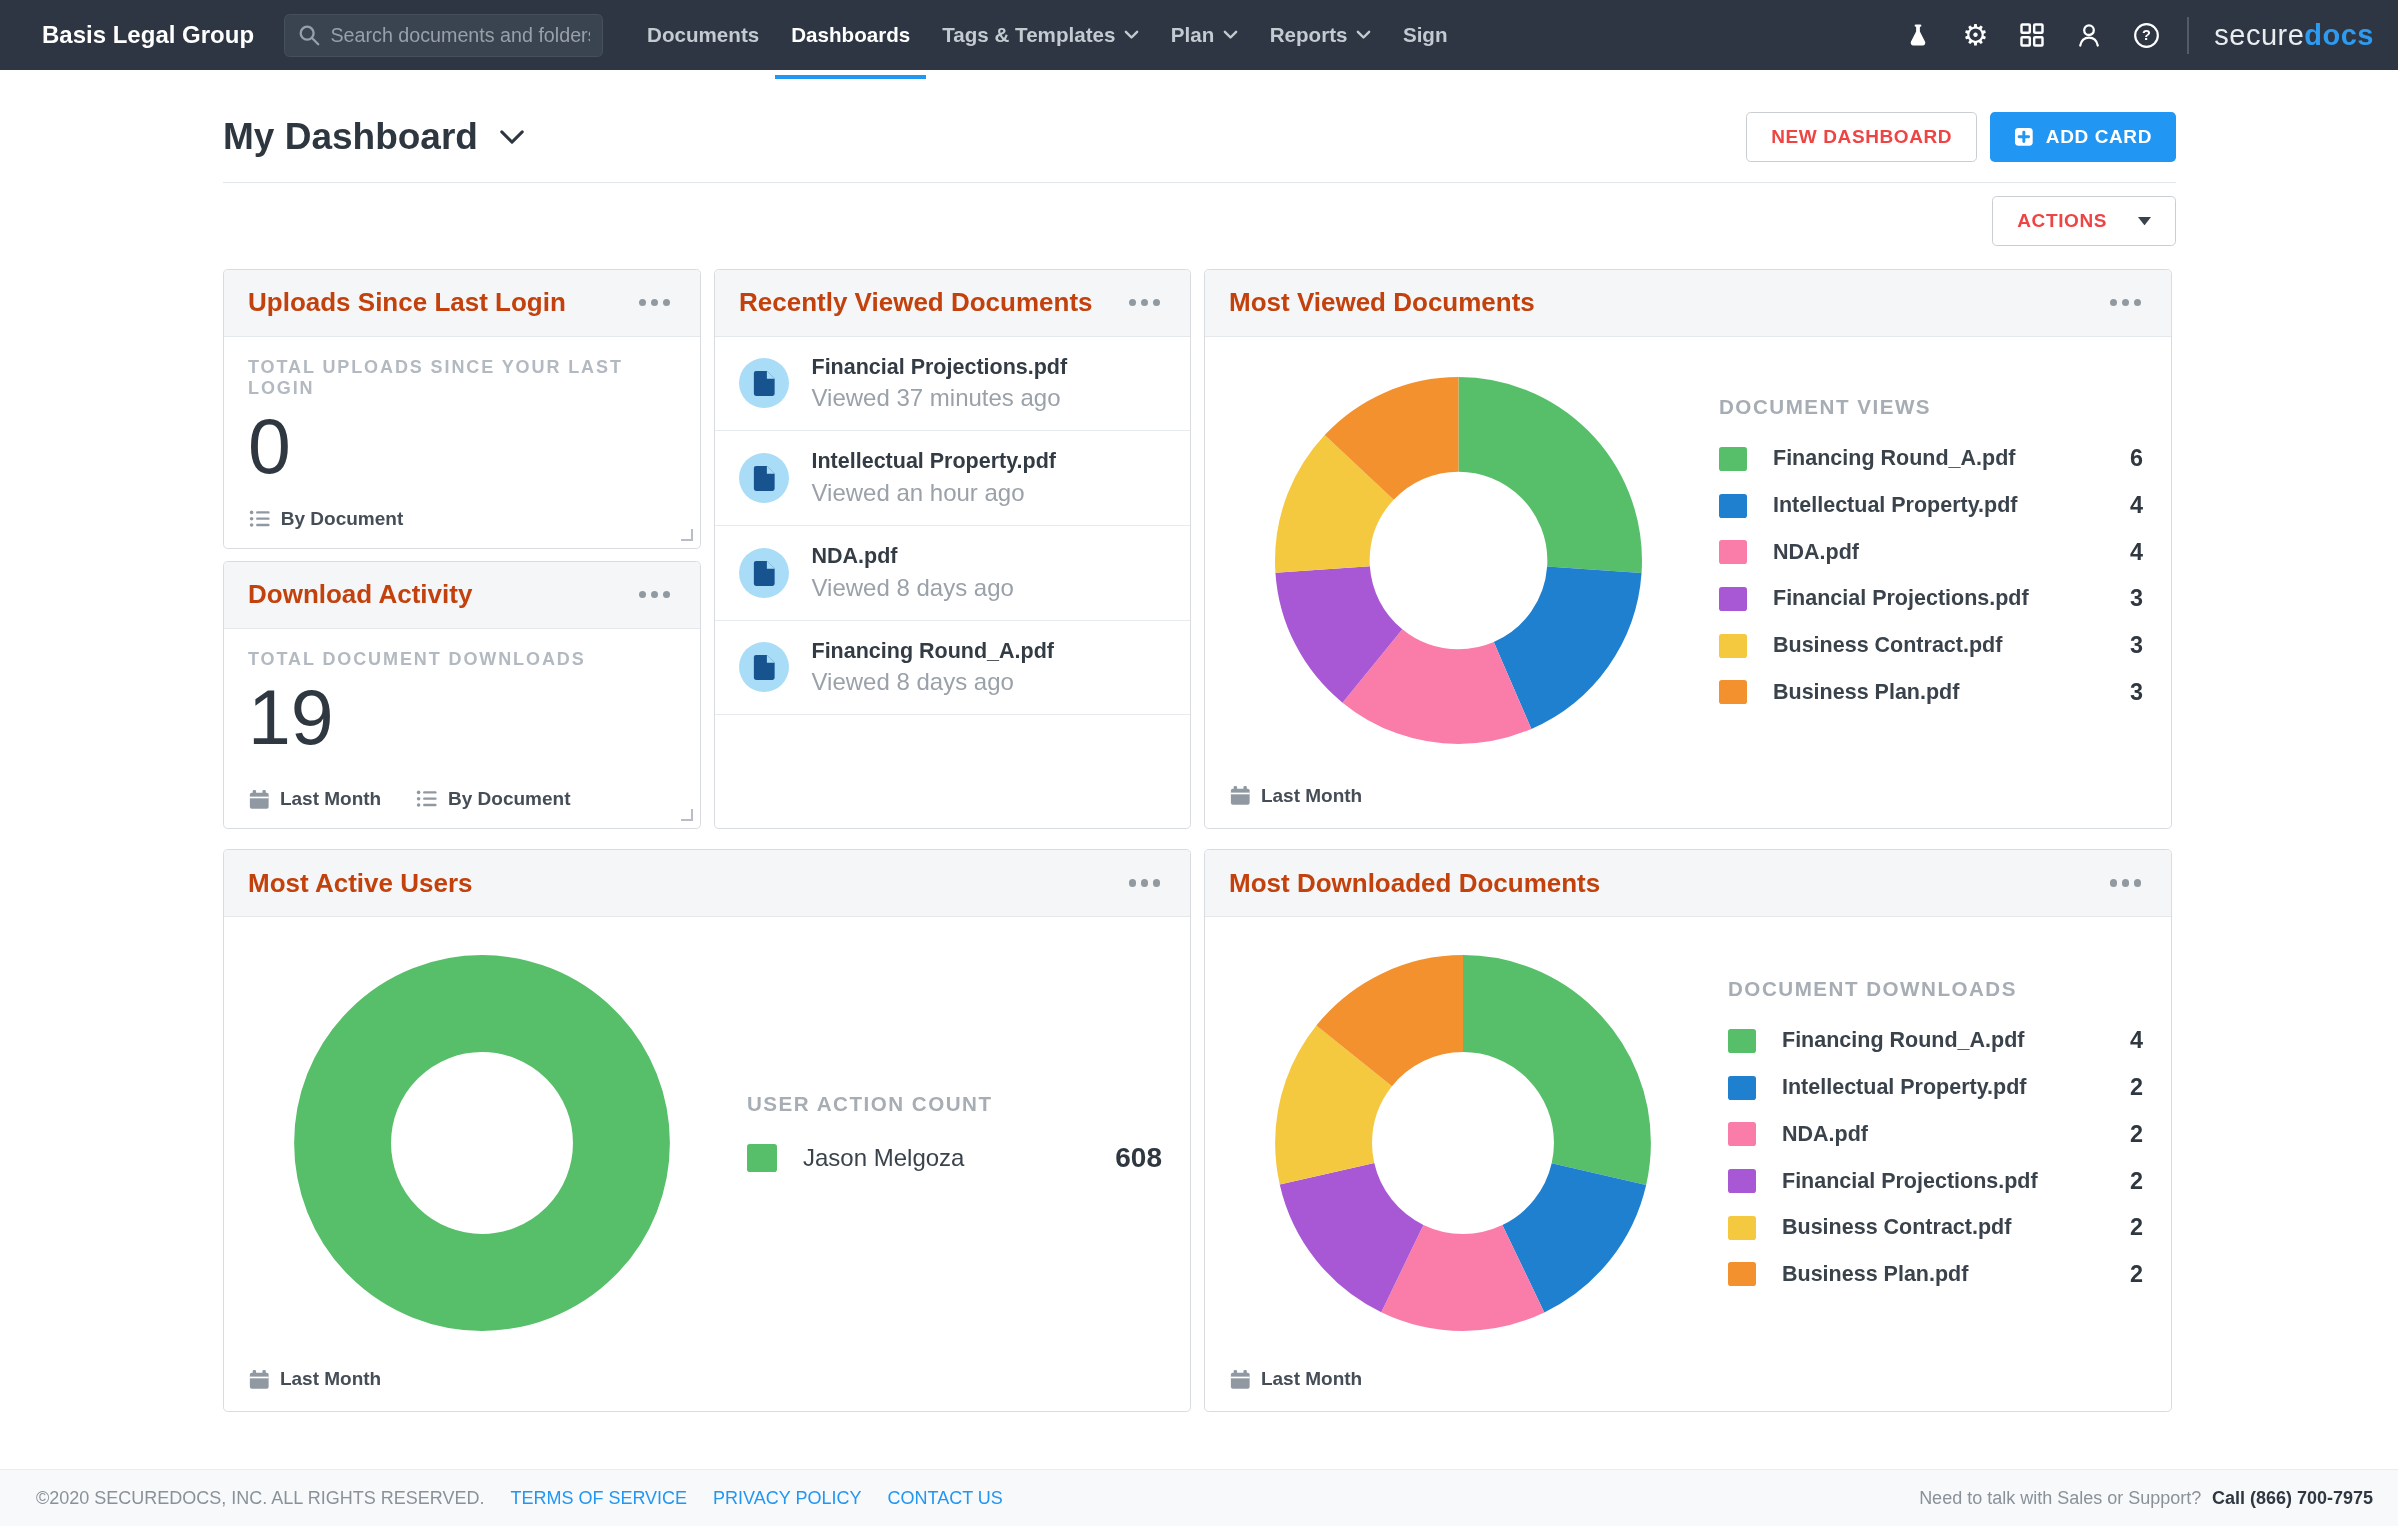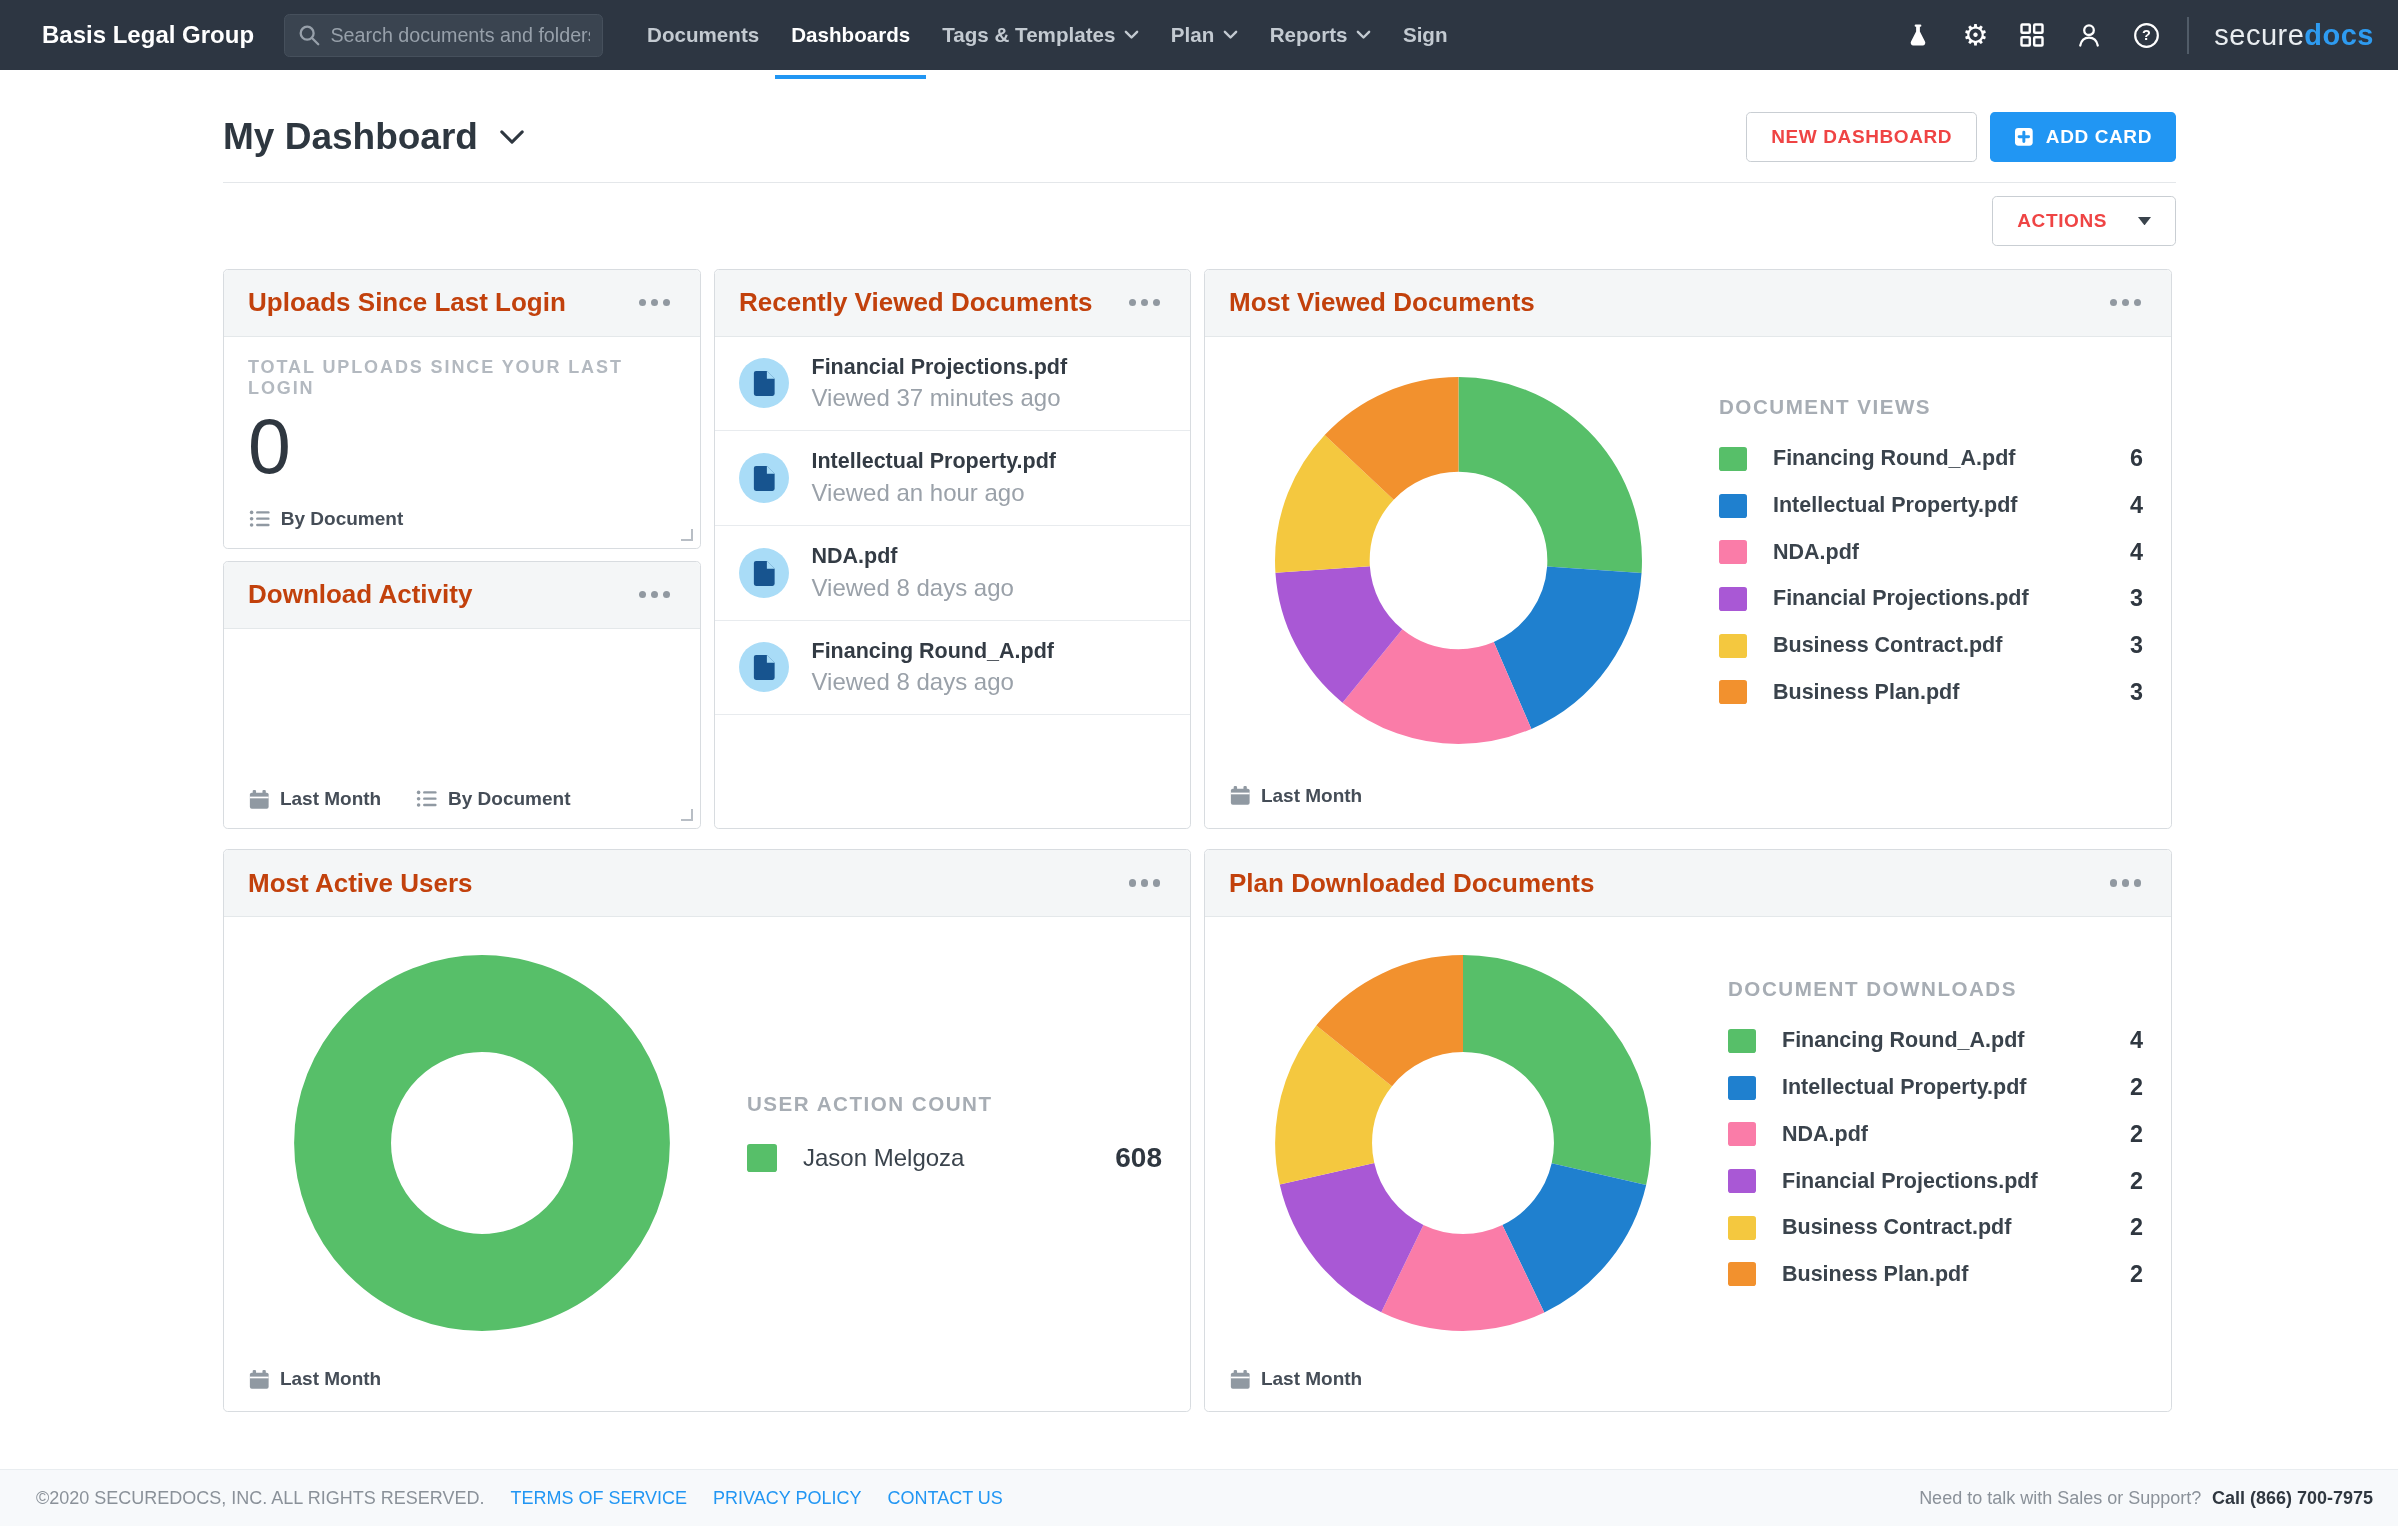--- a/index.html
+++ b/index.html
@@ -293,20 +293,24 @@
           <span class="resize-handle"></span>
         </div>
 
         <div class="card card-downloads">
           <div class="card-head">
             <span class="card-title">Download Activity</span>
             <span class="menu-btn">
                 <span class="dots"></span>
               </span>
           </div>
+          <div class="metric-body">
+            <div class="metric-label">TOTAL DOCUMENT DOWNLOADS</div>
+            <div class="metric-value">19</div>
+          </div>
           <div class="card-foot">
             <span class="foot-item">
               <svg width="22.5" height="22.5" viewBox="0 0 24 24">
                 <rect x="2" y="5" width="20" height="17" rx="2" fill="#9099a2"></rect>
                 <rect x="5" y="2" width="3.6" height="6" rx="1.3" fill="#9099a2"></rect>
                 <rect x="15.4" y="2" width="3.6" height="6" rx="1.3" fill="#9099a2"></rect>
                 <rect x="2" y="9.2" width="20" height="1.8" fill="#fff"></rect>
               </svg>
               <span>Last Month</span>
             </span>
@@ -489,21 +493,21 @@
               <rect x="15.4" y="2" width="3.6" height="6" rx="1.3" fill="#9099a2"></rect>
               <rect x="2" y="9.2" width="20" height="1.8" fill="#fff"></rect>
             </svg>
             <span>Last Month</span>
           </span>
         </div>
       </div>
 
       <div class="card card-row2">
         <div class="card-head">
-          <span class="card-title">Plan Downloaded Documents</span>
+          <span class="card-title">Most Downloaded Documents</span>
           <span class="menu-btn">
               <span class="dots"></span>
             </span>
         </div>
         <div class="chart-body">
           <div class="donut"><svg viewBox="0 0 420 420" width="100%" height="100%">
                 <g transform="rotate(-90 210 210)">
                   <circle cx="210" cy="210" r="152.5" fill="none" stroke="#57bf69" stroke-width="106" stroke-dasharray="273.77 958.19" stroke-dashoffset="0.00"></circle>
                   <circle cx="210" cy="210" r="152.5" fill="none" stroke="#1f80cf" stroke-width="106" stroke-dasharray="136.88 958.19" stroke-dashoffset="-273.77"></circle>
                   <circle cx="210" cy="210" r="152.5" fill="none" stroke="#fa7ca8" stroke-width="106" stroke-dasharray="136.88 958.19" stroke-dashoffset="-410.65"></circle>

